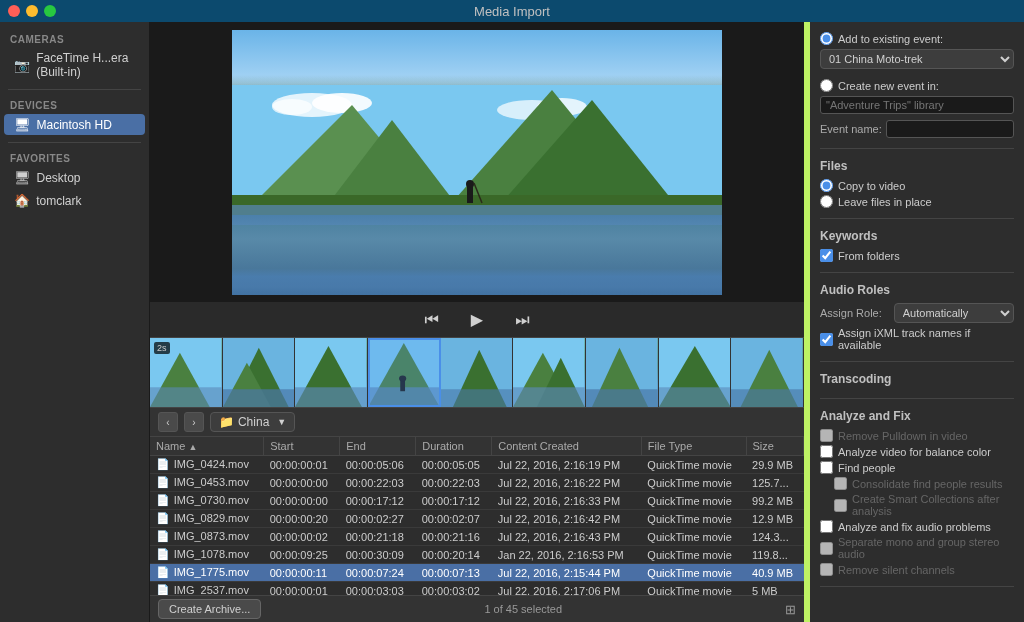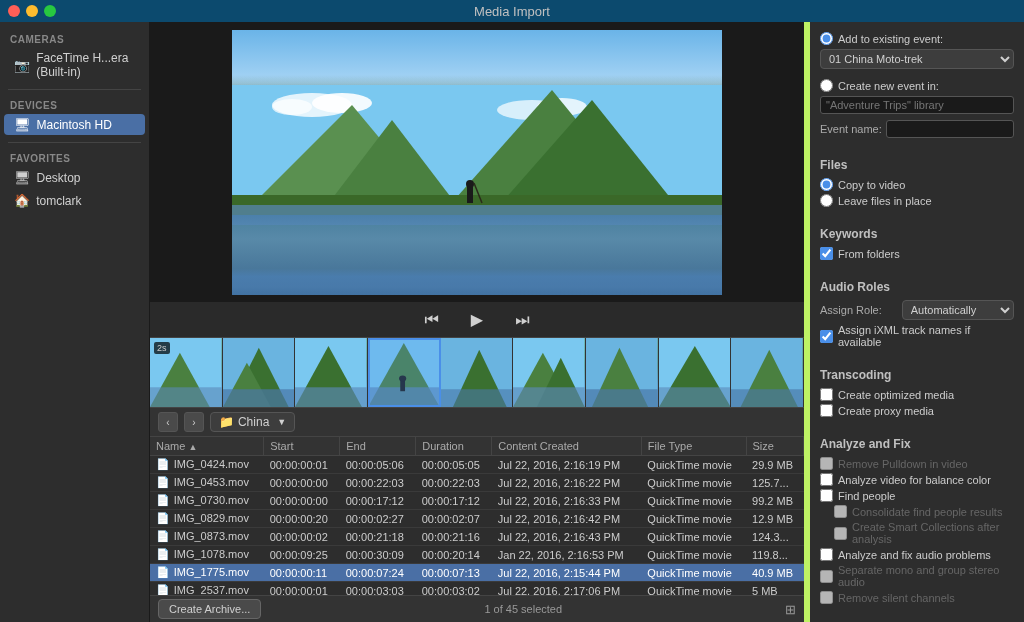--- a/index.html
+++ b/index.html
@@ -658,46 +658,36 @@
           <input type="checkbox" checked="" style="">
           <span>From folders</span>
         </label>
       </div>
     </div>
 
     <div class="rp-divider"></div>
 
     <div class="rp-section">
       <div class="rp-heading">Audio Roles</div>
-      <div style="display:flex;align-items:center;gap:20px;">
+      <div style="display:flex;align-items:center;gap:12px;">
         <span style="font-size:11px;color:#aaa;white-space:nowrap;">Assign Role:</span>
         <select class="rp-select" style="flex:1;">
           <option>Automatically</option>
         </select>
       </div>
       <label class="check-item">
         <input type="checkbox" checked="" style="">
         <span>Assign iXML track names if available</span>
       </label>
     </div>
 
     <div class="rp-divider"></div>
 
     <div class="rp-section">
       <div class="rp-heading">Transcoding</div>
-      <div class="check-group">
-        <label class="check-item">
-          <input type="checkbox" style="">
-          <span>Create optimized media</span>
-        </label>
-        <label class="check-item">
-          <input type="checkbox" style="">
-          <span>Create proxy media</span>
-        </label>
-      </div>
     </div>
 
     <div class="rp-divider"></div>
 
     <div class="rp-section">
       <div class="rp-heading">Analyze and Fix</div>
       <div class="check-group">
         <label class="check-item disabled-option">
           <input type="checkbox" disabled="" style="">
           <span>Remove Pulldown in video</span>

